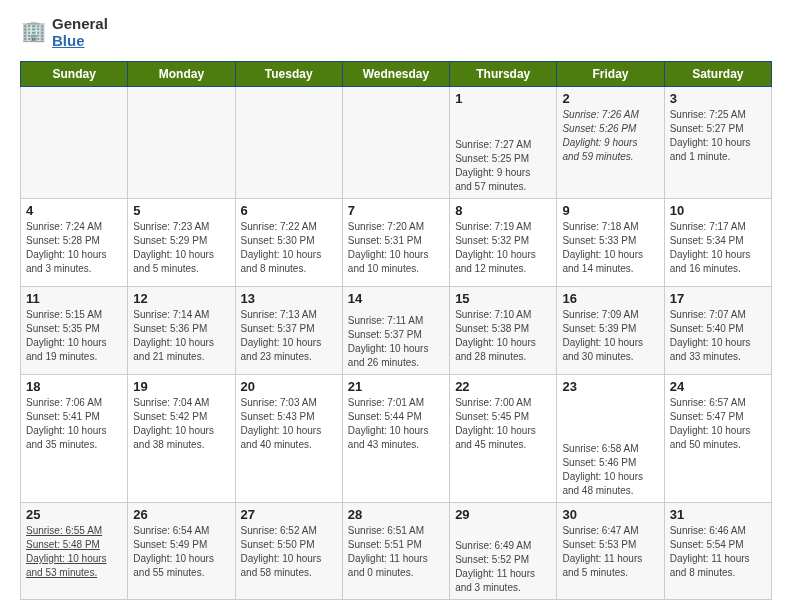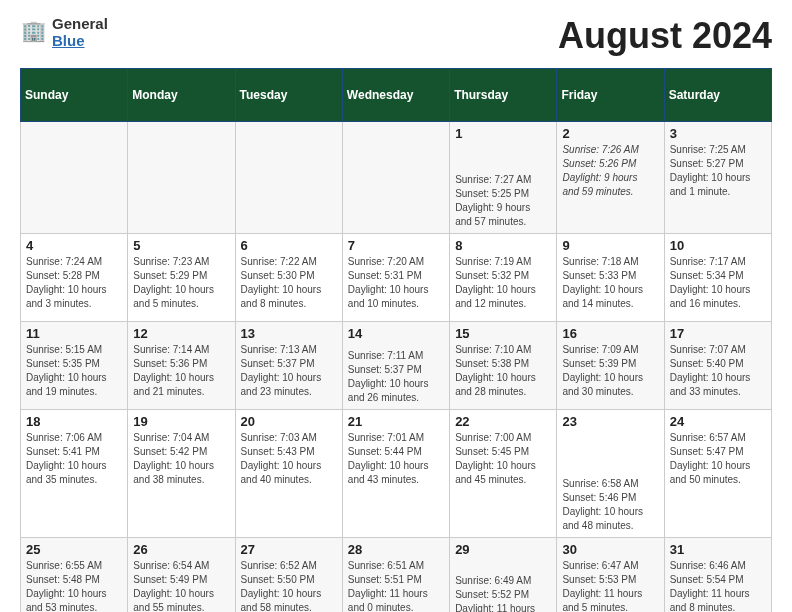--- a/index.html
+++ b/index.html
@@ -55,27 +55,27 @@
       font-size: 14px;
       color: #555;
       font-style: italic;
     }
     table {
       width: 100%;
       border-collapse: collapse;
       table-layout: fixed;
     }
     thead tr th {
-      background-color: #14532d;
+      background-color: #4d7c0f;
       color: #fff;
       font-size: 12px;
       font-weight: bold;
-      padding: 19px 4px;
+      padding: 5px 4px;
       border: 1px solid #1a4a80;
-      text-align: left;
+      text-align: center;
     }
     tbody tr td {
       border: 1px solid #ccc;
       vertical-align: top;
       padding: 4px 5px;
       font-size: 10.5px;
       color: #333;
       height: 88px;
       background: #fff;
     }
@@ -102,21 +102,20 @@
   <div class="logo">
     <svg class="logo-icon" viewBox="0 0 30 30">
       <text x="2" y="20" font-size="22" fill="#2b6cb0">🏢</text>
     </svg>
     <div class="logo-text">
       <span class="logo-general">General</span>
       <span class="logo-blue">Blue</span>
     </div>
   </div>
   <div class="title-block">
-    <div class="month-title">August 2024</div>
   </div>
 </div>
 
 <table>
   <thead>
     <tr>
     <th>Sunday</th>
         <th>Monday</th>
         <th>Tuesday</th>
         <th>Wednesday</th>
@@ -302,21 +301,21 @@
           <span class="day-num">24</span>
           <div class="day-info" style="white-space: pre-line;">Sunrise: 6:57 AM
 Sunset: 5:47 PM
 Daylight: 10 hours
 and 50 minutes.</div>
         </td>
       </tr>
       <tr>
         <td>
           <span class="day-num">25</span>
-          <div class="day-info" style="white-space: pre-line;">Sunrise: 6:55 AM
+          <div class="day-info" style="white-space: pre-line; text-decoration: underline;">Sunrise: 6:55 AM
 Sunset: 5:48 PM
 Daylight: 10 hours
 and 53 minutes.</div>
         </td>
         <td>
           <span class="day-num">26</span>
           <div class="day-info" style="white-space: pre-line;">Sunrise: 6:54 AM
 Sunset: 5:49 PM
 Daylight: 10 hours
 and 55 minutes.</div>

